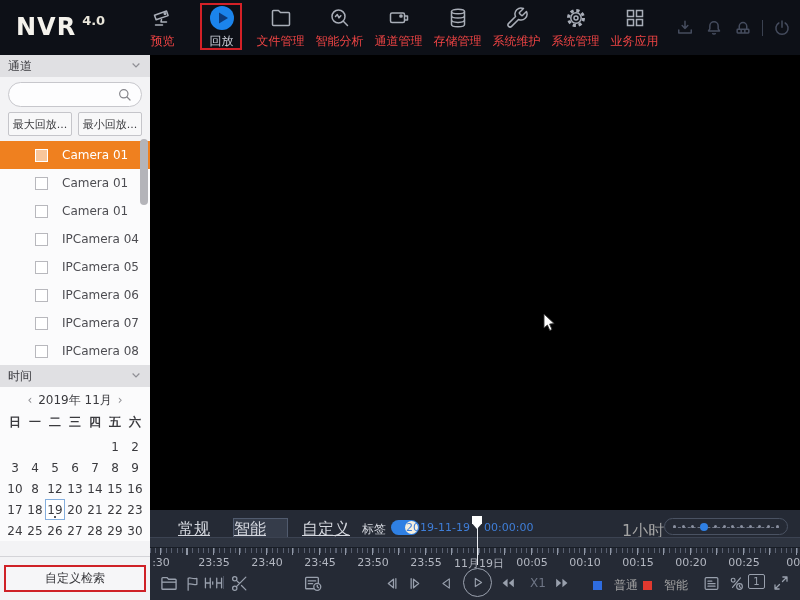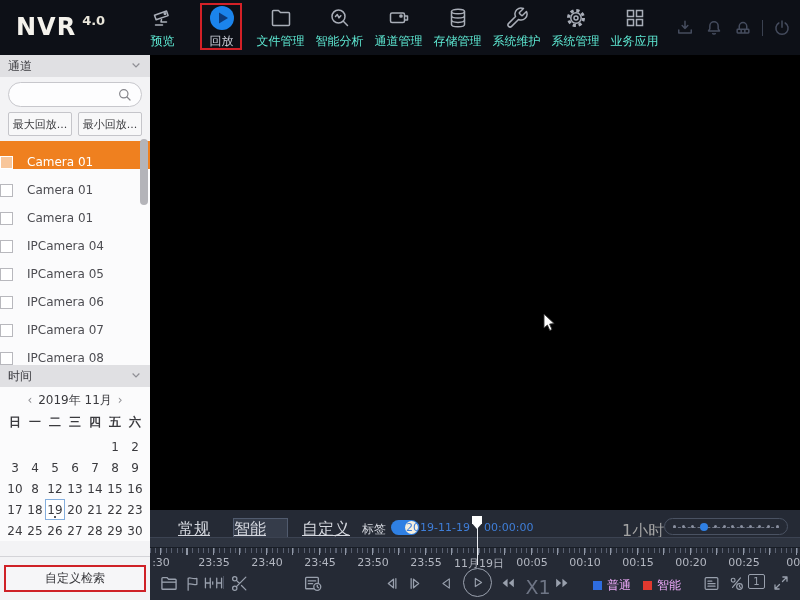--- a/index.html
+++ b/index.html
@@ -8,38 +8,38 @@
   .screen { position:relative; width:800px; height:600px; background:#000; overflow:hidden; }
 
   
   .header { position:absolute; left:0; top:0; width:800px; height:55px; background:#0d1017; }
   .logo { position:absolute; left:16px; top:13px; display:flex; align-items:flex-start; color:#f4f2ec; }
   .logo-main { font-size:24px; font-weight:bold; letter-spacing:1px; }
   .logo-ver { font-size:13px; font-weight:bold; margin-left:6px; color:#e8e5da; }
   .nav { position:absolute; left:133px; top:0; height:55px; display:flex; }
   .nav-item { position:relative; width:59px; height:55px; display:flex; flex-direction:column; align-items:center; justify-content:center; gap:3px; cursor:pointer; }
   .nav-item .nicon { height:24px; display:flex; align-items:center; justify-content:center; }
-  .nav-item .nlabel { font-size:12px; color:#5eead4; white-space:nowrap; }
+  .nav-item .nlabel { font-size:12px; color:#ef4444; white-space:nowrap; }
   .nav-item.active .nlabel { color:#c7cbd4; }
   .red-box { position:absolute; left:8px; right:9px; top:3px; bottom:5px; border:2px solid #d42127; pointer-events:none; }
   .utils { position:absolute; right:8px; top:0; height:55px; display:flex; align-items:center; gap:9px; }
   .utils .uicon { display:flex; align-items:center; justify-content:center; }
   .u-div { width:1px; height:16px; background:#3a4150; }
 
   
   .sidebar { position:absolute; left:0; top:55px; width:150px; height:545px; background:#f3f3f5; }
   .section-hd { height:22px; background:#e0e0e3; display:flex; align-items:center; justify-content:space-between; padding:0 8px; font-size:12px; color:#3b3b40; }
   .search-wrap { padding:5px 8px 4px; }
   .search-box { position:relative; height:25px; background:#fdfdfe; border:1px solid #c7c7cc; border-radius:13px; }
   .search-box input { position:absolute; left:10px; top:1px; width:100px; height:21px; border:none; outline:none; background:transparent; font-size:12px; color:#444; }
   .search-icon { position:absolute; right:8px; top:4px; }
   .btn-row { display:flex; gap:6px; padding:1px 8px 5px; }
   .sbtn { flex:1; height:24px; border:1px solid #c5c5ca; border-radius:2px; background:#f8f8f9; font-size:11px; color:#3a3a3e; display:flex; align-items:center; justify-content:center; white-space:nowrap; cursor:pointer; }
   .cam-list { position:relative; background:#fbfbfc; }
-  .cam-row { height:28px; display:flex; align-items:flex-end; padding-left:0; font-size:12px; color:#4d4d52; cursor:pointer; }
+  .cam-row { height:28px; display:flex; align-items:center; padding-left:35px; font-size:12px; color:#4d4d52; cursor:pointer; }
   .cam-row .checkbox { width:13px; height:13px; border:1px solid #b8b8bd; background:#fff; margin-right:14px; flex:none; }
   .cam-row.selected { background:#ef801f; color:#fff; }
   .cam-row.selected .checkbox { border:1px solid #fff; background:rgba(255,255,255,.55); }
   .scroll-thumb { position:absolute; right:2px; top:-2px; width:8px; height:66px; border-radius:4px; background:#b4b4b9; }
   .time-hd { margin-top:0; }
   .calendar { background:#fbfbfc; padding-top:4px; }
   .cal-head { display:flex; align-items:center; justify-content:center; gap:4px; height:18px; font-size:12px; color:#3a3a3e; }
   .cal-arrow { color:#8d8d92; font-size:12px; cursor:pointer; padding:0 2px; }
   .cal-grid { display:grid; grid-template-columns:repeat(7,20px); justify-content:center; margin-top:3px; }
   .cal-grid span { height:21px; display:flex; align-items:center; justify-content:center; font-size:12px; color:#3a3a3e; }
@@ -77,22 +77,22 @@
     background-image:repeating-linear-gradient(90deg,#9097a5 0 1px,transparent 1px 26.5px); background-position:10px 0; }
   .tl { position:absolute; top:46px; transform:translateX(-50%); font-size:11px; color:#b3b7c1; white-space:nowrap; }
   .playhead-line { position:absolute; left:327px; top:18px; width:1px; height:37px; background:#eceef2; }
   .playhead-pin { position:absolute; left:322px; top:6px; width:10px; height:13px; background:#fff;
     clip-path:polygon(0 0,100% 0,100% 55%,50% 100%,0 55%); cursor:grab; }
 
   
   .tbi { position:absolute; top:62px; width:22px; height:22px; display:flex; align-items:center; justify-content:center; cursor:pointer; }
   .tb-div { position:absolute; left:73px; top:66px; width:1px; height:13px; background:#4a5160; }
   .play-btn { position:absolute; left:313px; top:58px; width:29px; height:29px; border:1px solid #9aa1ae; border-radius:50%; display:flex; align-items:center; justify-content:center; cursor:pointer; }
-  .speed { position:absolute; left:374px; top:66px; width:28px; text-align:center; font-size:19px; color:#6e7585; cursor:pointer; }
-  .legend { position:absolute; top:67px; display:flex; align-items:center; gap:5px; font-size:12px; color:#f0abfc; }
+  .speed { position:absolute; left:374px; top:66px; width:28px; text-align:center; font-size:12px; color:#6e7585; cursor:pointer; }
+  .legend { position:absolute; top:67px; display:flex; align-items:center; gap:12px; font-size:12px; color:#a3a3a3; }
   .legend .sq { width:9px; height:9px; }
   .lg0 { left:443px; } .lg0 .sq { background:#2e6cdf; }
   .lg1 { left:493px; } .lg1 .sq { background:#e0392f; }
   .win1 { position:absolute; left:598px; top:64px; width:17px; height:15px; border:1px solid #99a0ad; border-radius:2px;
     font-size:10px; color:#99a0ad; display:flex; align-items:center; justify-content:center; cursor:pointer; }
 </style>
 </head>
 <body>
 
 <div class="screen">

